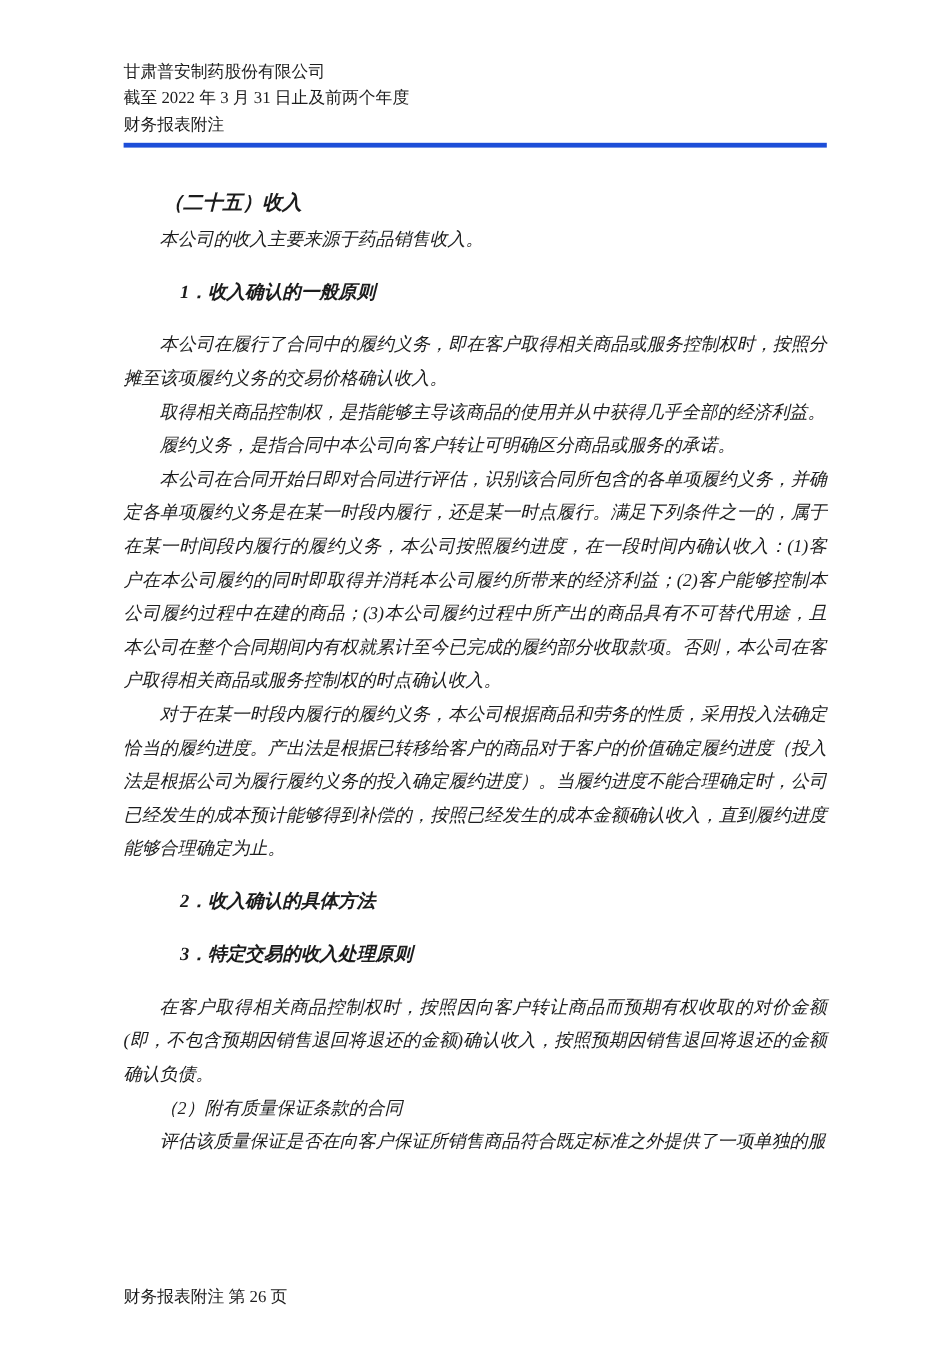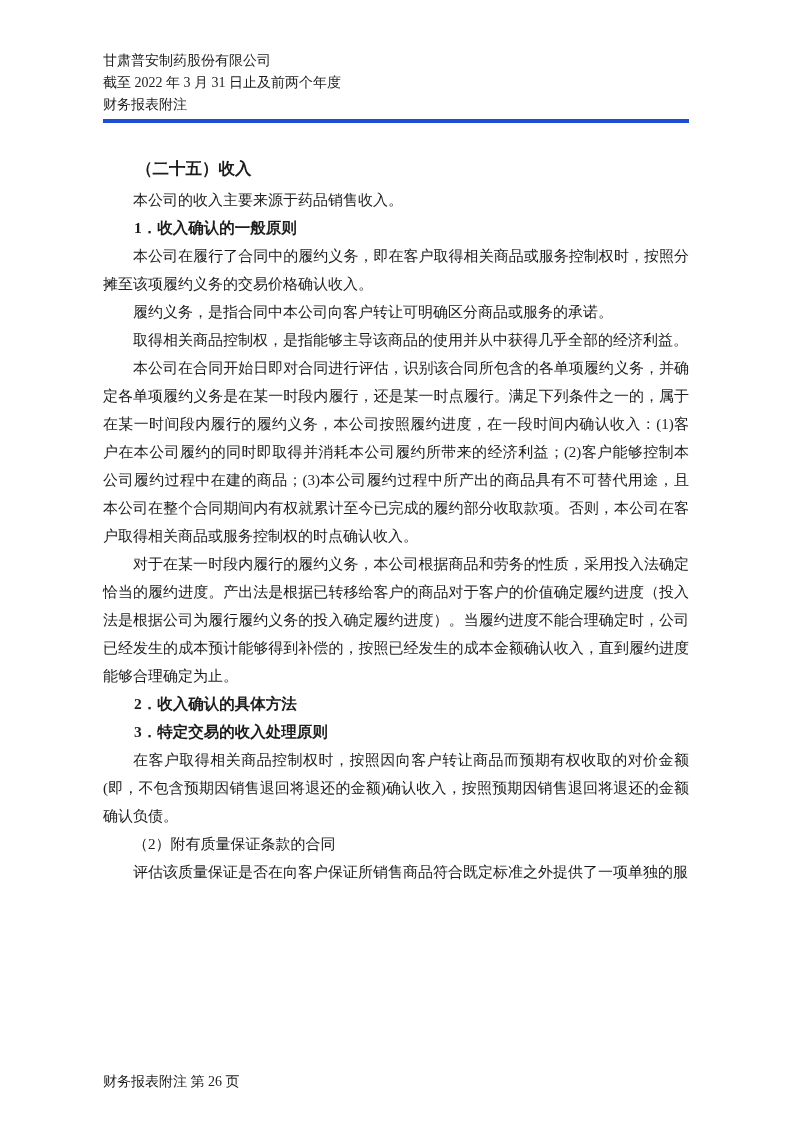--- a/index.html
+++ b/index.html
@@ -26,37 +26,38 @@
     line-height: 22px;
     padding-bottom: 3px;
     border-bottom: 4px solid #1d4ed8;
   }
   .doc-header div { white-space: nowrap; }
   .doc-content {
     margin-top: 31px;
     font-size: 15px;
     line-height: 28px;
     text-align: justify;
+    font-style: italic;
   }
   .doc-content p {
     margin: 0;
     text-indent: 2em;
   }
   .section-title {
     font-weight: bold;
     font-size: 16.5px;
     text-indent: 2em;
     margin: 0 0 2px 0;
     line-height: 30px;
   }
   .num-heading {
     font-weight: bold;
     font-size: 15.5px;
     text-indent: 2em;
-    margin: 0;
+    margin: 16px;
     line-height: 28px;
   }
   .doc-footer {
     margin-top: auto;
     margin-bottom: 30px;
     text-align: left;
     font-size: 14px;
     line-height: 20px;
   }
 </style>
@@ -69,22 +70,22 @@
     <div>甘肃普安制药股份有限公司</div>
     <div>截至 2022 年 3 月 31 日止及前两个年度</div>
     <div>财务报表附注</div>
   </div>
 
   <div class="doc-content">
     <div class="section-title">（二十五）收入</div>
     <p>本公司的收入主要来源于药品销售收入。</p>
     <div class="num-heading">1．收入确认的一般原则</div>
     <p>本公司在履行了合同中的履约义务，即在客户取得相关商品或服务控制权时，按照分摊至该项履约义务的交易价格确认收入。</p>
+    <p>取得相关商品控制权，是指能够主导该商品的使用并从中获得几乎全部的经济利益。</p>
     <p>履约义务，是指合同中本公司向客户转让可明确区分商品或服务的承诺。</p>
-    <p>取得相关商品控制权，是指能够主导该商品的使用并从中获得几乎全部的经济利益。</p>
     <p>本公司在合同开始日即对合同进行评估，识别该合同所包含的各单项履约义务，并确定各单项履约义务是在某一时段内履行，还是某一时点履行。满足下列条件之一的，属于在某一时间段内履行的履约义务，本公司按照履约进度，在一段时间内确认收入：(1)客户在本公司履约的同时即取得并消耗本公司履约所带来的经济利益；(2)客户能够控制本公司履约过程中在建的商品；(3)本公司履约过程中所产出的商品具有不可替代用途，且本公司在整个合同期间内有权就累计至今已完成的履约部分收取款项。否则，本公司在客户取得相关商品或服务控制权的时点确认收入。</p>
     <p>对于在某一时段内履行的履约义务，本公司根据商品和劳务的性质，采用投入法确定恰当的履约进度。产出法是根据已转移给客户的商品对于客户的价值确定履约进度（投入法是根据公司为履行履约义务的投入确定履约进度）。当履约进度不能合理确定时，公司已经发生的成本预计能够得到补偿的，按照已经发生的成本金额确认收入，直到履约进度能够合理确定为止。</p>
     <div class="num-heading">2．收入确认的具体方法</div>
     <div class="num-heading">3．特定交易的收入处理原则</div>
     <p>在客户取得相关商品控制权时，按照因向客户转让商品而预期有权收取的对价金额(即，不包含预期因销售退回将退还的金额)确认收入，按照预期因销售退回将退还的金额确认负债。</p>
     <p>（2）附有质量保证条款的合同</p>
     <p>评估该质量保证是否在向客户保证所销售商品符合既定标准之外提供了一项单独的服</p>
   </div>
 
   <div class="doc-footer">

